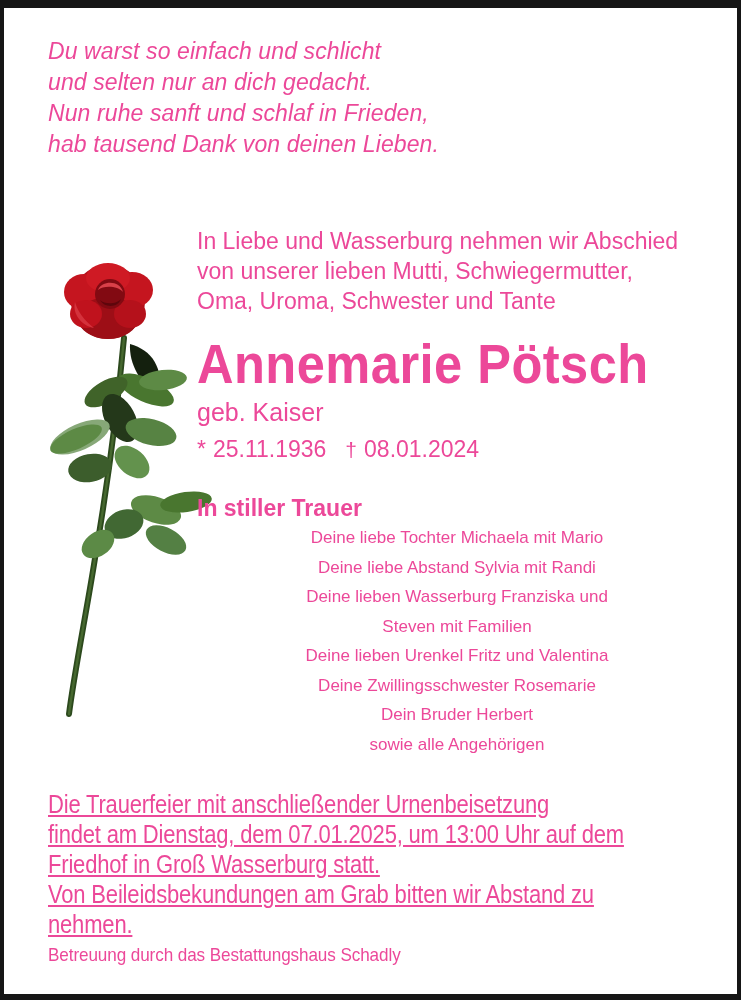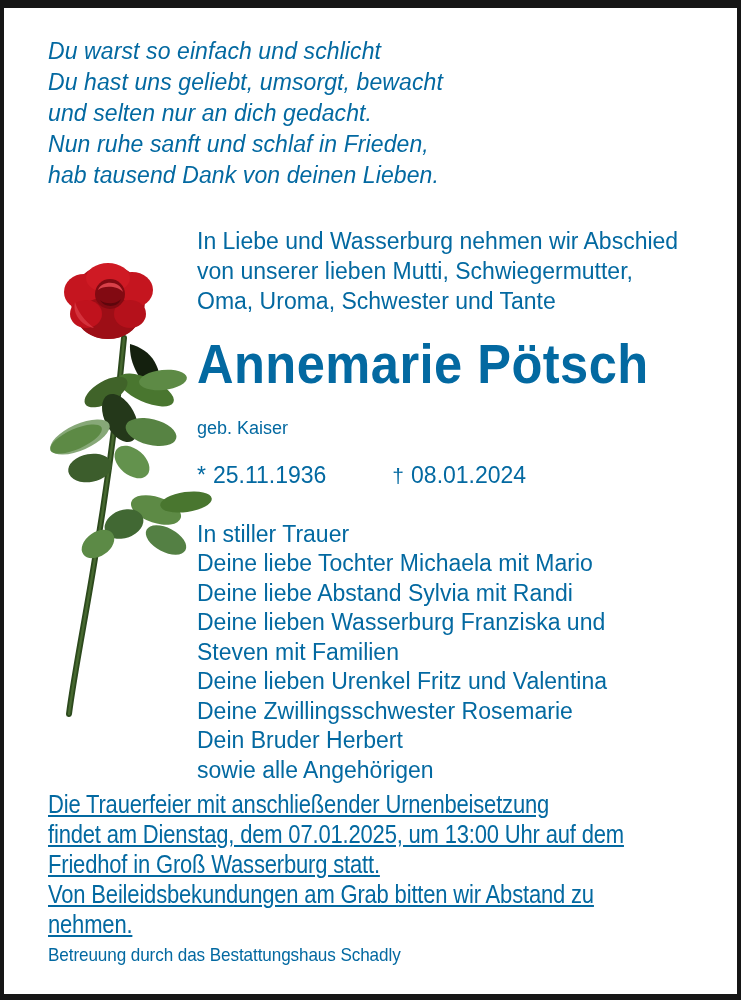--- a/index.html
+++ b/index.html
@@ -9,21 +9,21 @@
   .page {
     position: relative;
     width: 741px;
     height: 1000px;
     margin: 0 auto;
     background: #ffffff;
     border: 4px solid #161616;
     border-top-width: 8px;
     border-bottom-width: 6px;
     overflow: hidden;
-    color: #0369a1;
+    color: #ec4899;
   }
   .inner { position: absolute; inset: 0; }
 
   
   .poem {
     position: absolute;
     left: 44px; top: 28px;
     font-style: italic;
     font-size: 23px;
     line-height: 31px;
@@ -53,45 +53,46 @@
     margin-top: 20px;
     font-size: 55px;
     font-weight: bold;
     line-height: 56px;
     letter-spacing: 0.5px;
     transform: scaleX(0.92);
     transform-origin: 0 50%;
     white-space: nowrap;
   }
   .maiden-name {
-    margin-top: 23px;
-    font-size: 18px;
+    margin-top: 7px;
+    font-size: 25px;
     line-height: 26px;
   }
   .dates-row {
-    margin-top: 19px;
+    margin-top: 9px;
     font-size: 23px;
     line-height: 30px;
     display: flex;
-    gap: 66px;
+    gap: 19px;
     white-space: nowrap;
   }
   .dates-row .symbol { display: inline-block; margin-right: 7px; }
   .dates-row .death .symbol { font-size: 21px; }
 
   .mourning-header {
     margin-top: 28px;
     font-size: 23px;
-    font-weight: normal;
+    font-weight: bold;
     line-height: 30px;
   }
   .mourner-line {
-    font-size: 23px;
+    font-size: 17px;
     line-height: 29.5px;
     white-space: nowrap;
+    text-align: center;
   }
 
   
   .funeral {
     position: absolute;
     left: 44px; top: 781px; text-decoration: underline;
   }
   .funeral-line {
     font-size: 25px;
     line-height: 30px;
@@ -114,21 +115,20 @@
   }
 </style>
 </head>
 <body>
 
 <div class="page">
   <div class="inner">
 
     <div class="poem">
       <div class="poem-line">Du warst so einfach und schlicht</div>
-      <div class="poem-line">Du hast uns geliebt, umsorgt, bewacht</div>
       <div class="poem-line">und selten nur an dich gedacht.</div>
       <div class="poem-line">Nun ruhe sanft und schlaf in Frieden,</div>
       <div class="poem-line">hab tausend Dank von deinen Lieben.</div>
     </div>
 
     <div class="rose-wrap">
       <svg width="215" height="478" viewBox="0 0 215 478" xmlns="http://www.w3.org/2000/svg">
 
         <path d="M96 86 C 90 150, 80 230, 68 300 C 60 352, 46 422, 41 462" fill="none" stroke="#2c491d" stroke-width="6" stroke-linecap="round"></path>
         <path d="M96 86 C 90 150, 80 230, 68 300 C 60 352, 46 422, 41 462" fill="none" stroke="#46682f" stroke-width="2.4" stroke-linecap="round"></path>

